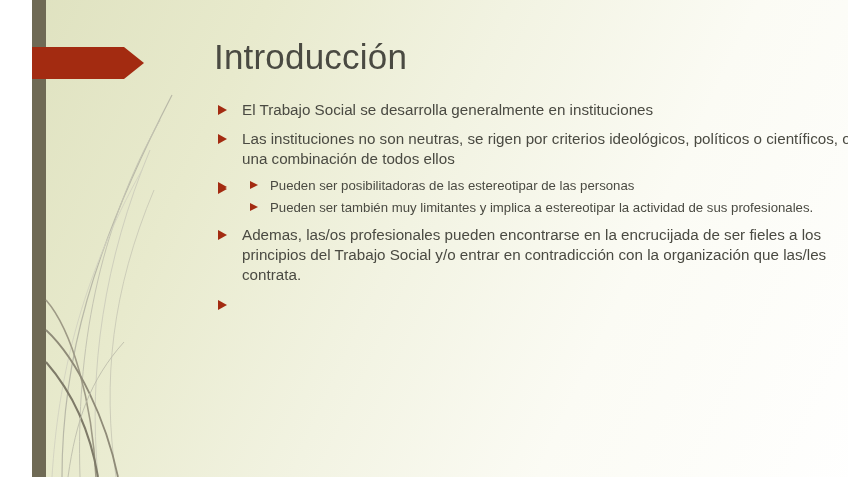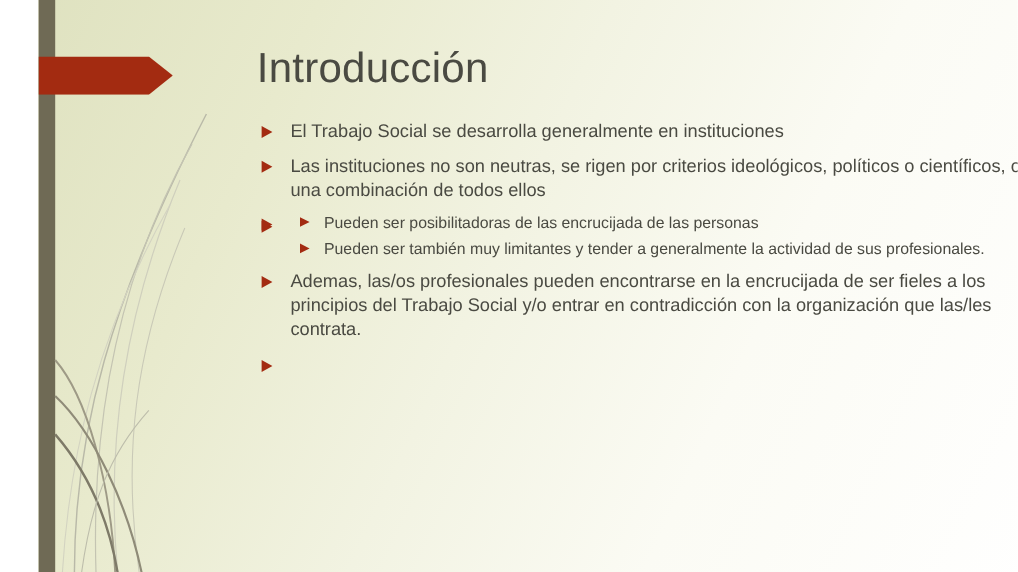--- a/index.html
+++ b/index.html
@@ -153,25 +153,25 @@
       <li>
         <span class="bullet"></span>
       </li>
 
       <li>
         <span class="bullet"></span>
         <div class="sub-wrap">
           <ul class="lvl2">
             <li>
               <span class="bullet"></span>
-              <span>Pueden ser posibilitadoras de las encrucijada de las personas</span>
+              <span>Pueden ser posibilitadoras de las estereotipar de las personas</span>
             </li>
             <li>
               <span class="bullet"></span>
-              <span>Pueden ser también muy limitantes y tender a generalmente la actividad de sus profesionales.</span>
+              <span>Pueden ser también muy limitantes y implica a estereotipar la actividad de sus profesionales.</span>
             </li>
           </ul>
         </div>
       </li>
 
       <li>
         <span class="bullet"></span>
         <span>Ademas, las/os profesionales pueden encontrarse en la encrucijada de ser fieles a los principios del Trabajo Social y/o entrar en contradicción con la organización que las/les contrata.</span>
       </li>
 

